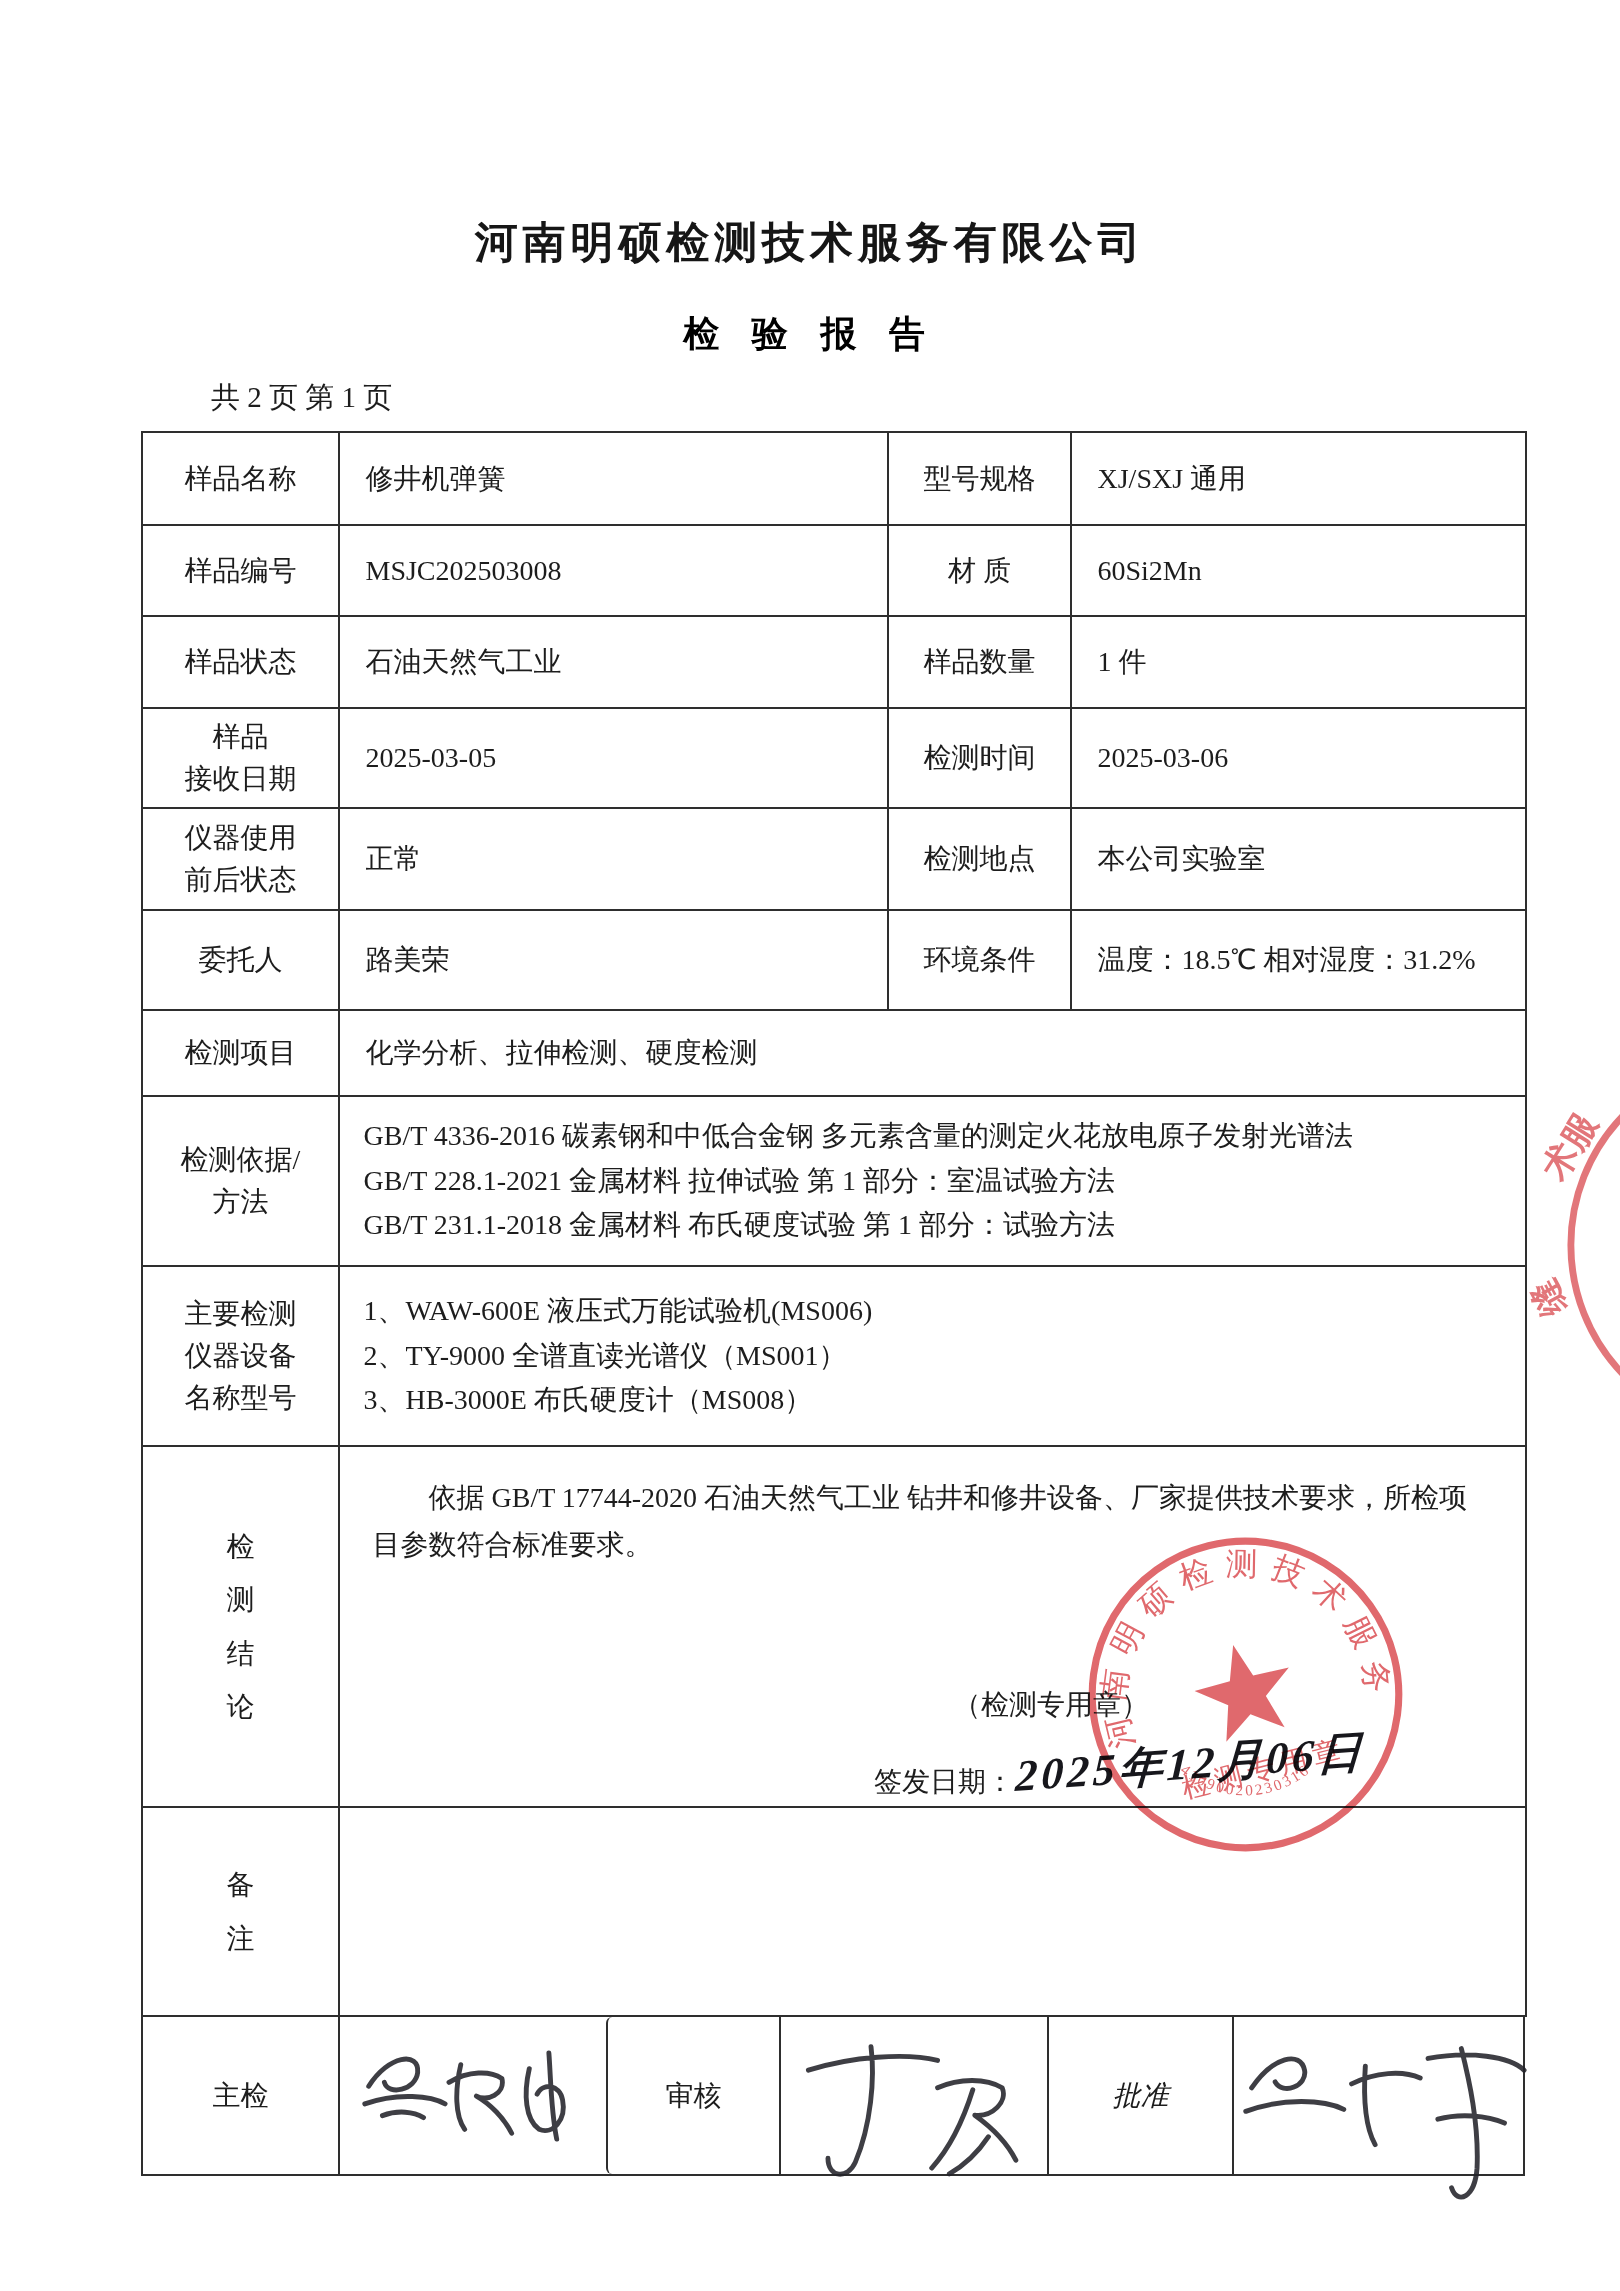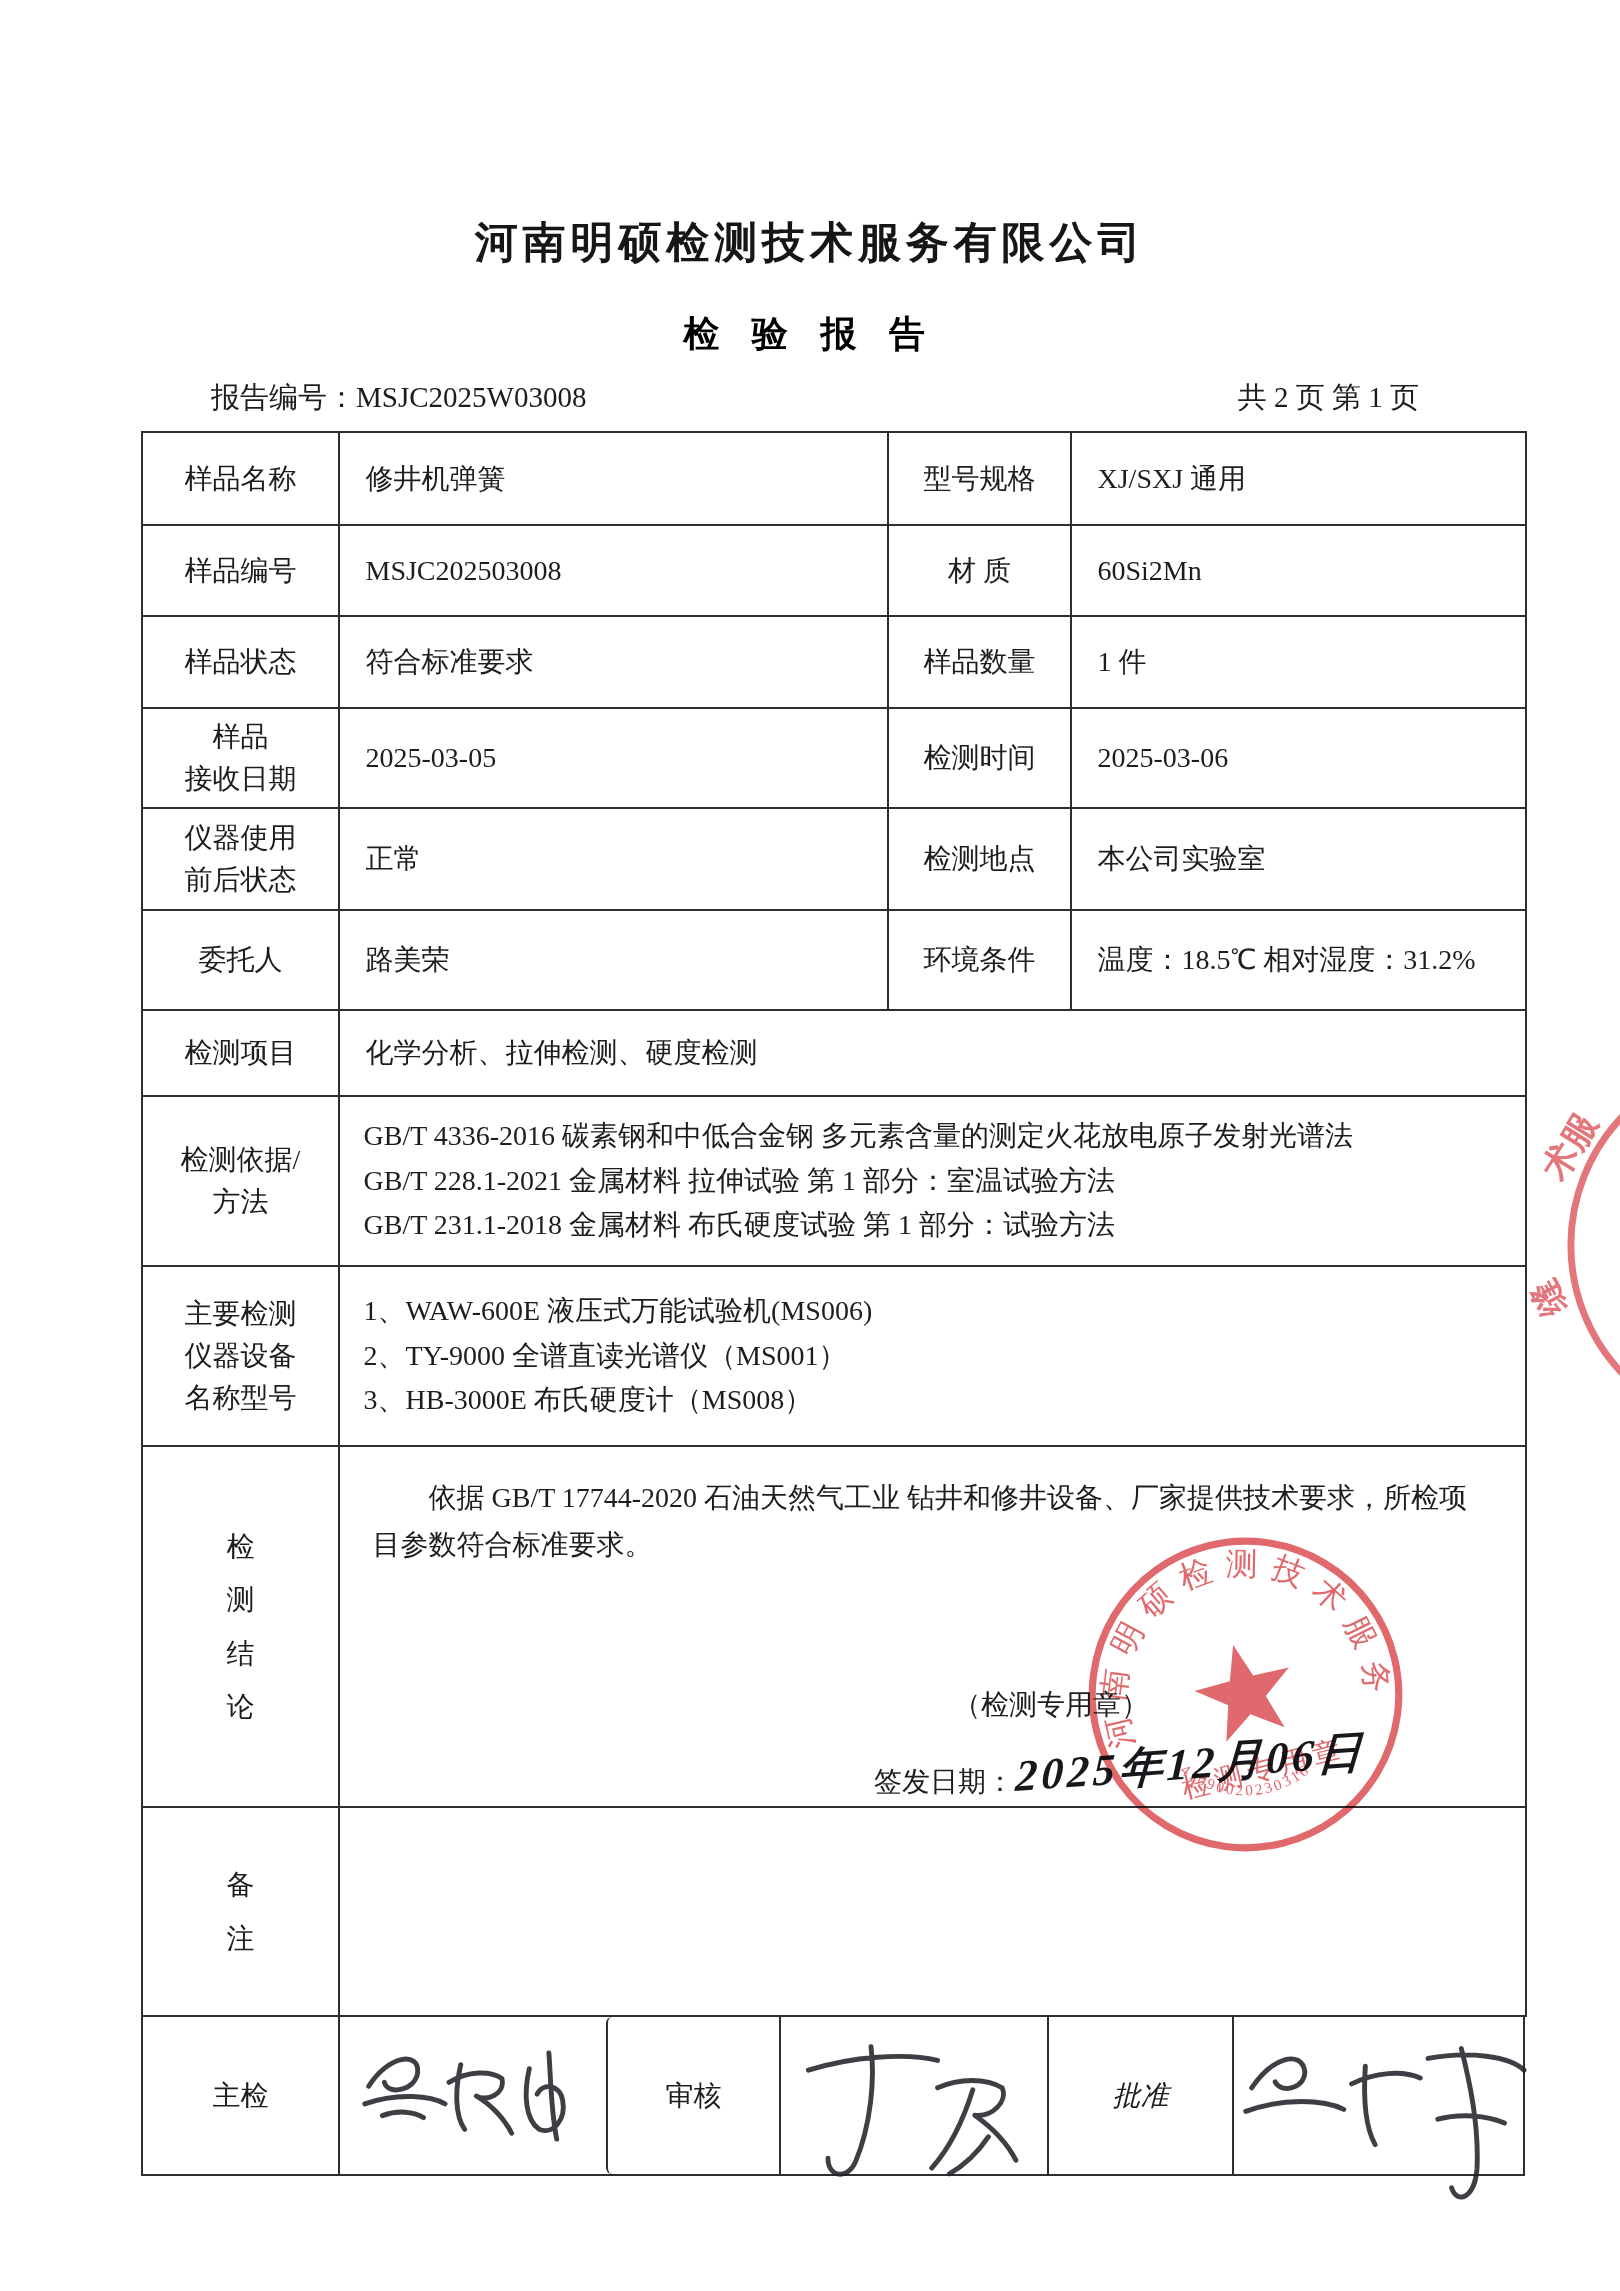--- a/index.html
+++ b/index.html
@@ -85,21 +85,20 @@
 </style>
 </head>
 <body>
 
 <div class="page">
 
   <div class="company-title">河南明硕检测技术服务有限公司</div>
   <div class="report-title">检 验 报 告</div>
 
   <div class="meta-row">
-    <span><span>报告编号：</span><span>MSJC2025W03008</span></span>
     <span>共 2 页  第 1 页</span>
   </div>
 
   <div class="sheet">
     <table class="report-table">
       <colgroup>
         <col style="width:197px">
           <col style="width:549px">
           <col style="width:183px">
           <col style="width:455px">
@@ -112,21 +111,21 @@
           <td class="val">XJ/SXJ  通用</td>
         </tr>
         <tr style="height:91px">
           <td class="lbl">样品编号</td>
           <td class="val">MSJC202503008</td>
           <td class="lbl">材  质</td>
           <td class="val">60Si2Mn</td>
         </tr>
         <tr style="height:92px">
           <td class="lbl">样品状态</td>
-          <td class="val">符合标准要求</td>
+          <td class="val">石油天然气工业</td>
           <td class="lbl">样品数量</td>
           <td class="val">1 件</td>
         </tr>
         <tr style="height:100px">
           <td class="lbl">样品
 接收日期</td>
           <td class="val">2025-03-05</td>
           <td class="lbl">检测时间</td>
           <td class="val">2025-03-06</td>
         </tr>

